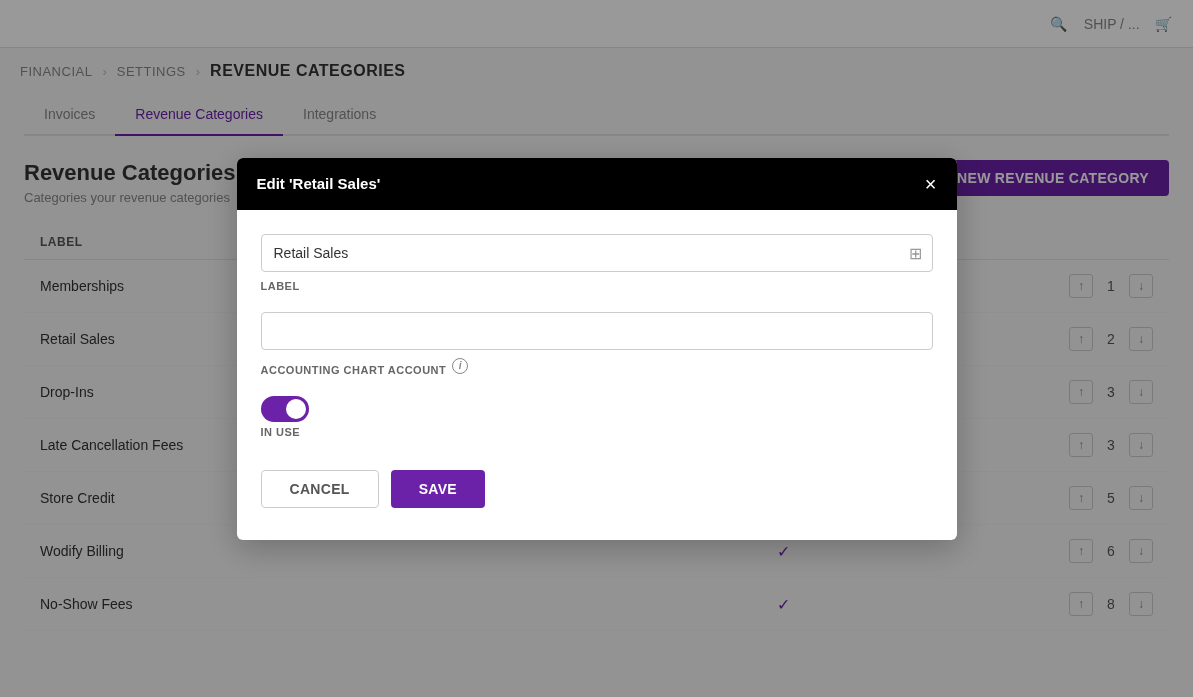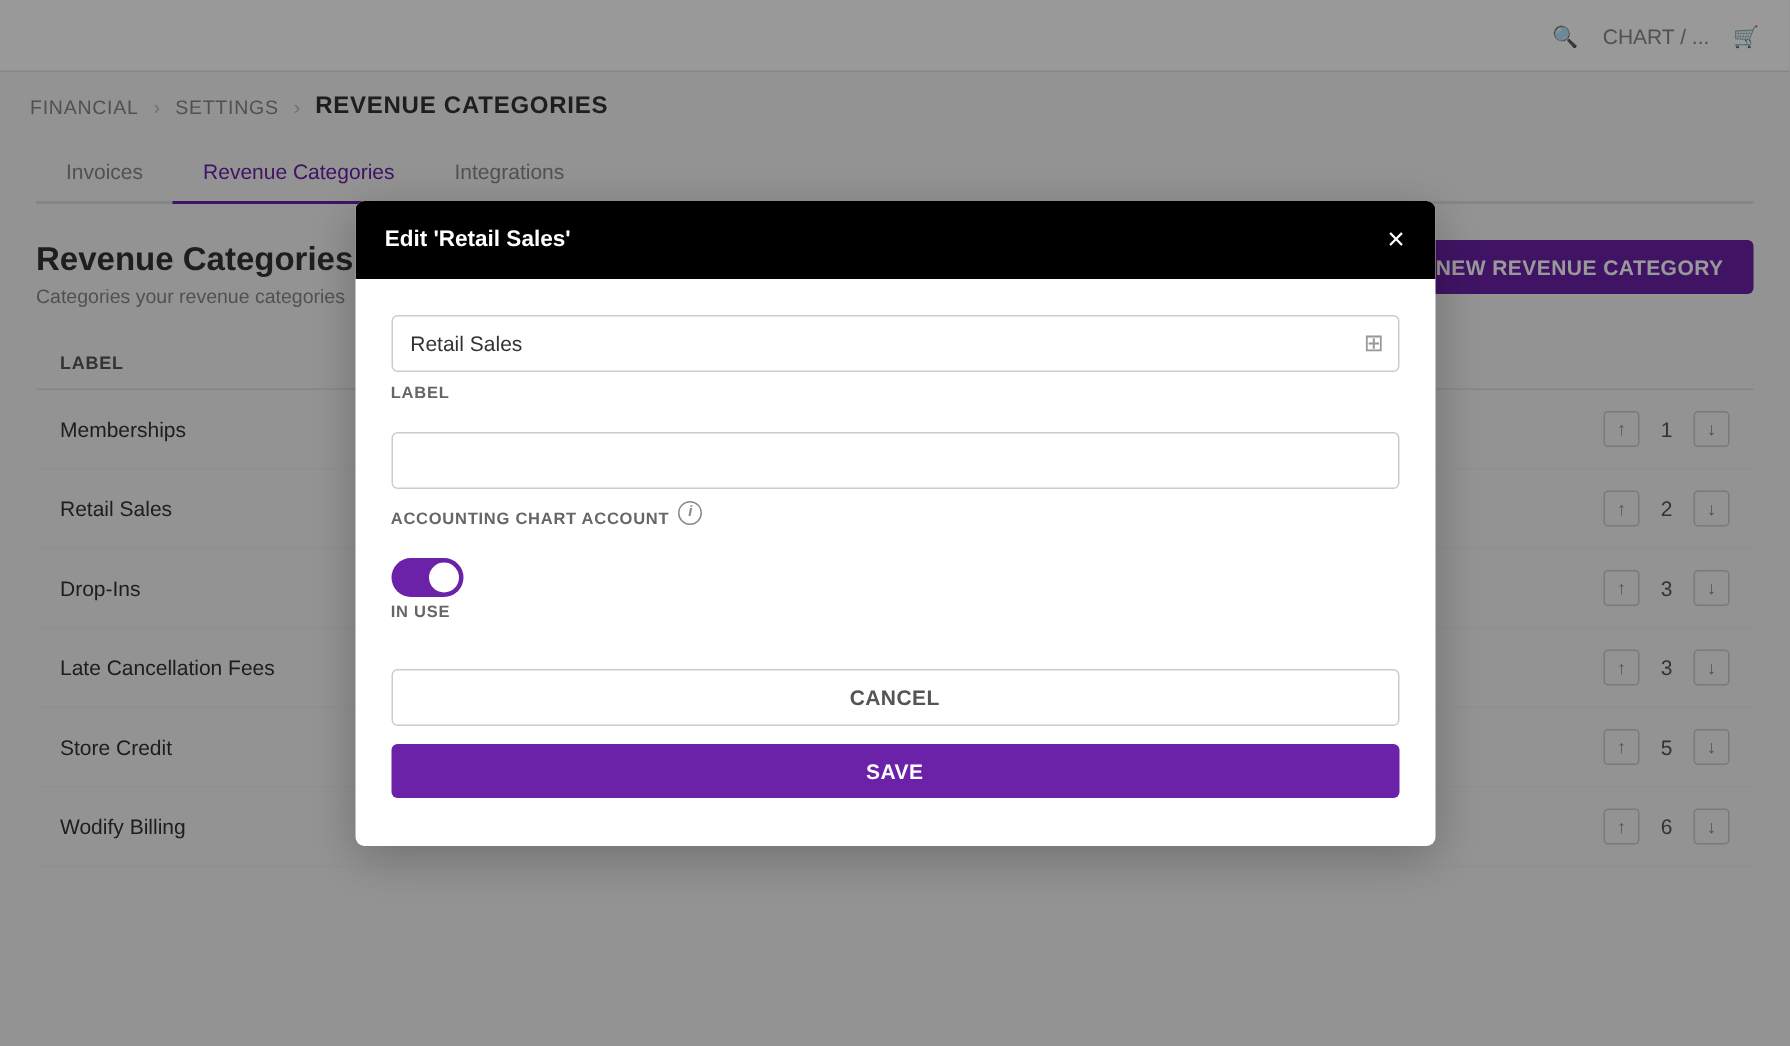--- a/index.html
+++ b/index.html
@@ -325,21 +325,20 @@
       letter-spacing: 0.5px;
     }
 
     
     .modal-footer {
       display: flex;
       justify-content: flex-start;
       gap: 12px;
       padding-top: 16px;
       margin-top: 16px;
-      flex-direction: column;
     }
     .btn-cancel {
       background: #fff;
       border: 1px solid #ccc;
       color: #555;
       padding: 10px 28px;
       border-radius: 4px;
       cursor: pointer;
       font-size: 14px;
       font-weight: 600;
@@ -356,21 +355,21 @@
       font-weight: 600;
       letter-spacing: 0.3px;
     }
   </style>
 </head>
 <body>
 
 <div class="top-bar">
   <div class="top-bar-actions">
     <span>🔍</span>
-    <span>CHART / ...</span>
+    <span>SHIP / ...</span>
     <span>🛒</span>
   </div>
 </div>
 
 <div class="breadcrumb">
   <span class="breadcrumb-item">FINANCIAL</span>
   <span class="breadcrumb-separator">›</span>
   <span class="breadcrumb-item">SETTINGS</span>
   <span class="breadcrumb-separator">›</span>
   <span class="breadcrumb-current">REVENUE CATEGORIES</span>
@@ -472,20 +471,33 @@
         <span class="check-icon active">✓</span>
       </td>
       <td class="right">
         <div class="order-controls">
           <button class="arrow-btn">↑</button>
           <span class="order-num">6</span>
           <button class="arrow-btn">↓</button>
         </div>
       </td>
     </tr>
+        <tr>
+      <td>No-Show Fees</td>
+      <td class="right">
+        <span class="check-icon active">✓</span>
+      </td>
+      <td class="right">
+        <div class="order-controls">
+          <button class="arrow-btn">↑</button>
+          <span class="order-num">8</span>
+          <button class="arrow-btn">↓</button>
+        </div>
+      </td>
+    </tr>
       </tbody>
   </table>
 
 </div>
 
 <div class="modal-overlay">
   <div class="modal">
 
     <div class="modal-header">
       <span class="modal-title">Edit 'Retail Sales'</span>

